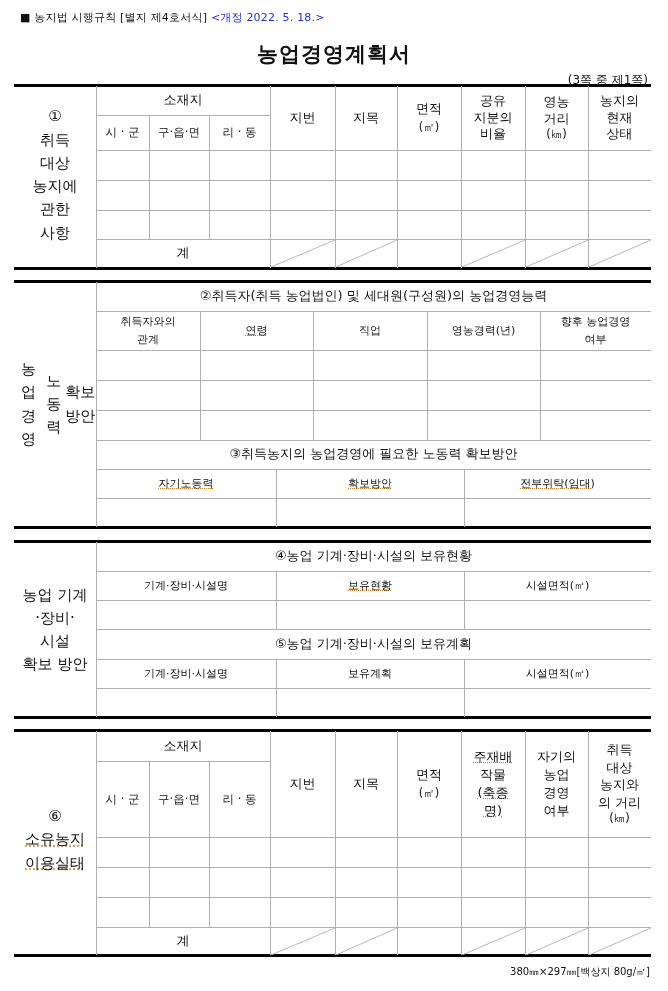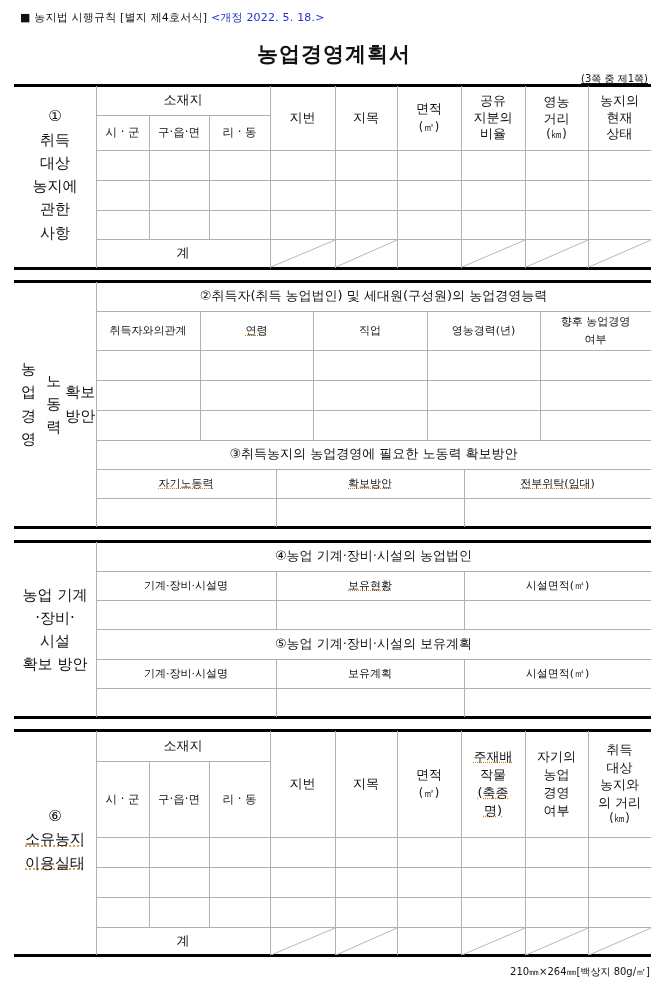--- a/index.html
+++ b/index.html
@@ -2,21 +2,21 @@
 <html><head>
 <meta charset="utf-8">
 <style>
   * { box-sizing: border-box; margin: 0; padding: 0; }
   html, body { width: 668px; height: 991px; background: #fff; overflow: hidden; }
   body { font-family: "DejaVu Sans", sans-serif; color: #111; position: relative; }
   .abs { position: absolute; }
   .hdr-note { left: 20px; top: 10px; font-size: 11px; letter-spacing: 0.2px; white-space: nowrap; }
   .hdr-note .rev { color: #2030d0; }
   .title { left: 0; width: 668px; top: 40px; text-align: center; font-size: 21px; font-weight: bold; letter-spacing: 1px; }
-  .pageno { right: 20px; top: 72px; font-size: 10px; text-decoration: underline; }
+  .pageno { right: 20px; top: 72px; font-size: 12px; }
   .thick { position: absolute; left: 14px; width: 637px; height: 3px; background: #000; }
   .vl { position: absolute; width: 1px; background: #b0b0b0; }
   .hl { position: absolute; height: 1px; background: #b0b0b0; }
   .cell { position: absolute; display: flex; align-items: center; justify-content: center; text-align: center; font-size: 13px; line-height: 1.45; }
   .sm { font-size: 11.5px; }
   .xs { font-size: 11px; }
   .lbl { font-size: 15px; line-height: 1.55; }
   .u { text-decoration: underline; text-decoration-style: dotted; text-decoration-color: #d08020; }
   svg.diag { position: absolute; }
   .footer { right: 18px; top: 965px; font-size: 10px; white-space: nowrap; }
@@ -121,21 +121,21 @@
   <div class="hl" style="left:96px;top:498px;width:555px"></div>
 
   <div class="cell lbl" style="left:14px;top:282px;width:82px;height:245px;flex-direction:row">
     <span>농업경영</span>
     <span>노동력</span>
     <span>확보 방안</span>
   </div>
 
   <div class="cell" style="left:96px;top:282px;width:555px;height:29px">②취득자(취득 농업법인) 및 세대원(구성원)의 농업경영능력</div>
 
-  <div class="cell xs" style="left:96px;top:311px;width:104px;height:39px;line-height:1.6">
+  <div class="cell xs" style="left:96px;top:311px;width:104px;height:39px;flex-direction:column;line-height:1.6">
     <span>취득자와의</span>
     <span>관계</span>
   </div>
   <div class="cell xs" style="left:200px;top:311px;width:113px;height:39px">
     <span class="u">연령</span>
   </div>
   <div class="cell xs" style="left:313px;top:311px;width:114px;height:39px">직업</div>
   <div class="cell xs" style="left:427px;top:311px;width:113px;height:39px">영농경력(년)</div>
   <div class="cell xs" style="left:540px;top:311px;width:111px;height:39px;flex-direction:column;line-height:1.6">
     <span>향후 농업경영</span>
@@ -174,21 +174,21 @@
   <div class="hl" style="left:96px;top:659px;width:555px"></div>
   <div class="hl" style="left:96px;top:688px;width:555px"></div>
 
   <div class="cell lbl" style="left:14px;top:560px;width:82px;height:140px;flex-direction:column">
     <span>농업 기계</span>
     <span>·장비·</span>
     <span>시설</span>
     <span>확보 방안</span>
   </div>
 
-  <div class="cell" style="left:96px;top:542px;width:555px;height:29px">④농업 기계·장비·시설의 농업법인</div>
+  <div class="cell" style="left:96px;top:542px;width:555px;height:29px">④농업 기계·장비·시설의 보유현황</div>
   <div class="cell xs" style="left:96px;top:571px;width:180px;height:29px">기계·장비·시설명</div>
   <div class="cell xs" style="left:276px;top:571px;width:188px;height:29px">
     <span class="u">보유현황</span>
   </div>
   <div class="cell xs" style="left:464px;top:571px;width:187px;height:29px">시설면적(㎡)</div>
   <div class="cell" style="left:97px;top:601px;width:554px;height:28px"></div>
 
   <div class="cell" style="left:96px;top:629px;width:555px;height:30px">⑤농업 기계·장비·시설의 보유계획</div>
   <div class="cell xs" style="left:96px;top:659px;width:180px;height:29px">기계·장비·시설명</div>
   <div class="cell xs" style="left:276px;top:659px;width:188px;height:29px">보유계획</div>
@@ -257,13 +257,13 @@
   <div class="cell" style="left:96px;top:928px;width:174px;height:26px">계</div>
   <svg class="diag" style="left:270px;top:927px" width="381" height="28">
     <line x1="1" y1="28" x2="65" y2="1" stroke="#b8b8b8" stroke-width="1"></line>
     <line x1="66" y1="28" x2="127" y2="1" stroke="#b8b8b8" stroke-width="1"></line>
     <line x1="192" y1="28" x2="255" y2="1" stroke="#b8b8b8" stroke-width="1"></line>
     <line x1="256" y1="28" x2="318" y2="1" stroke="#b8b8b8" stroke-width="1"></line>
     <line x1="319" y1="28" x2="381" y2="1" stroke="#b8b8b8" stroke-width="1"></line>
   </svg>
 </div>
 
-<div class="abs footer">210㎜×264㎜[백상지 80g/㎡]</div>
+<div class="abs footer">380㎜×297㎜[백상지 80g/㎡]</div>
 
 </body></html>

